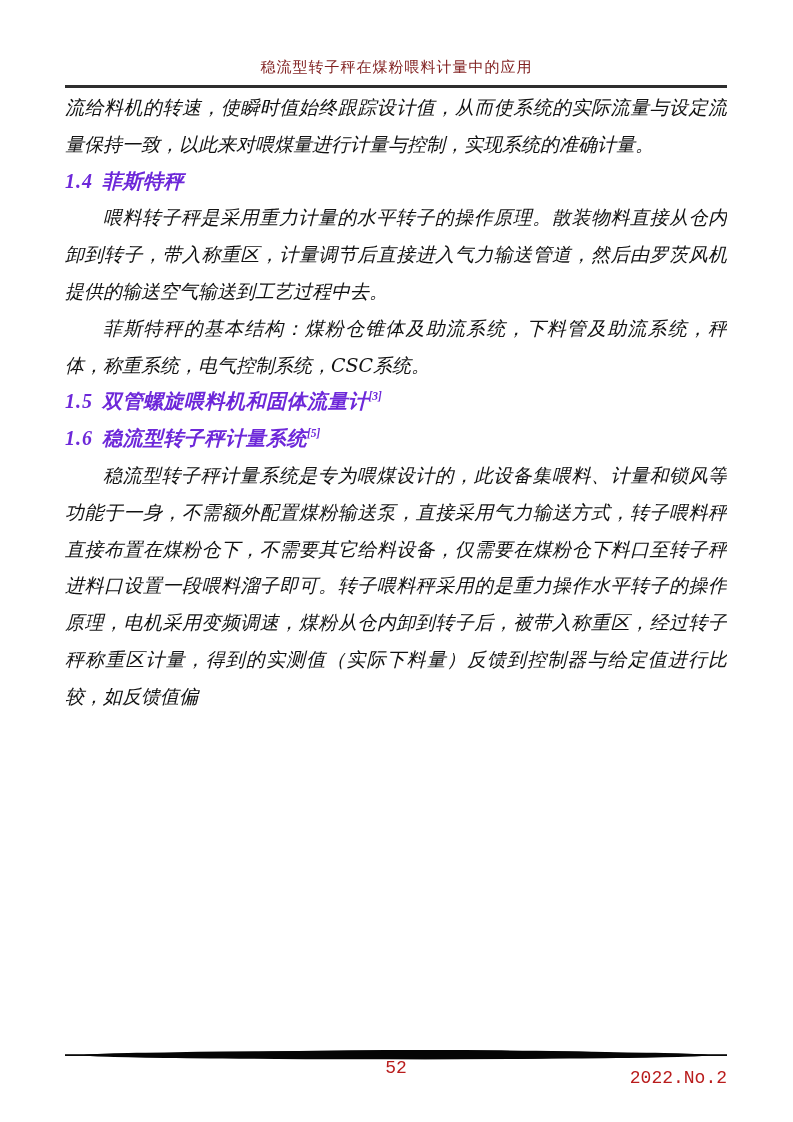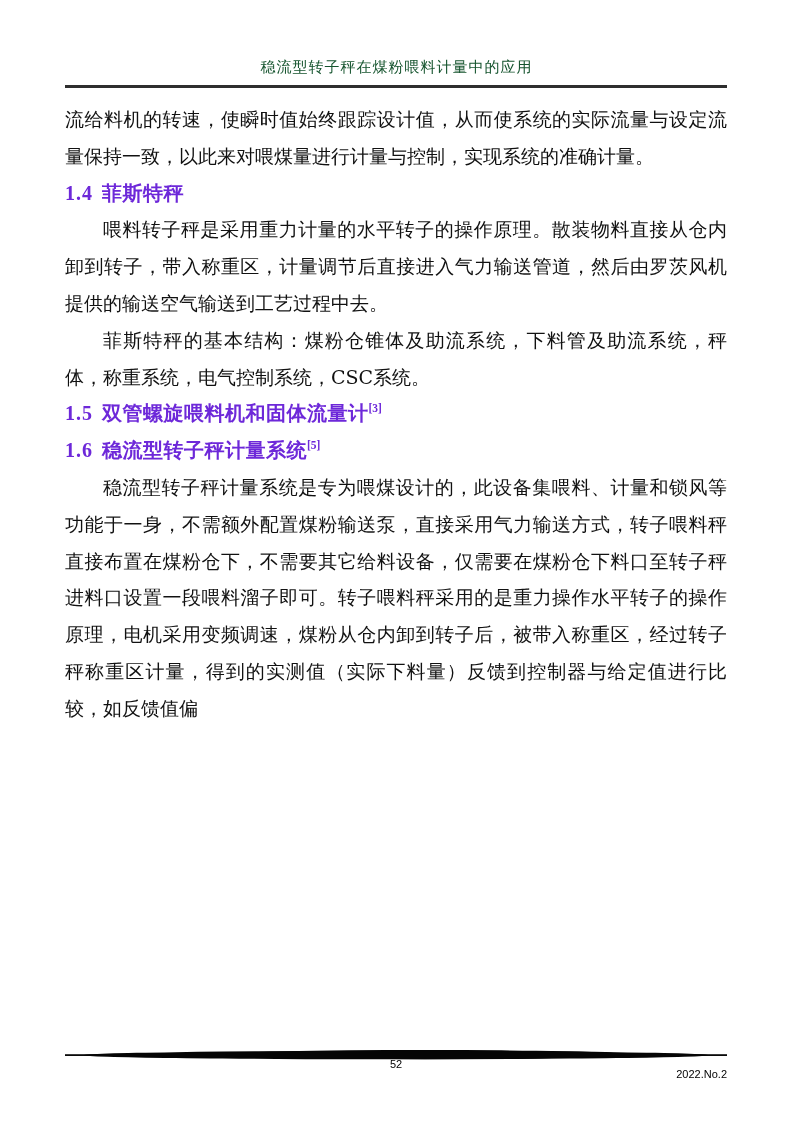--- a/index.html
+++ b/index.html
@@ -17,42 +17,43 @@
   }
   .running-title {
     position: absolute;
     top: 58px;
     left: 0;
     width: 100%;
     text-align: center;
     font-family: "DejaVu Serif", "Liberation Serif", serif;
     font-size: 15px;
     letter-spacing: 1px;
-    color: #14532d;
+    color: #7f1d1d;
   }
   .header-rule {
     position: absolute;
     top: 85px;
     left: 65px;
     width: 662px;
     height: 2.5px;
     background: #2e2e2e;
   }
   .body-text {
     position: absolute;
-    top: 101px;
+    top: 89px;
     left: 65px;
     width: 662px;
     max-height: 972px;
     overflow: hidden;
     font-family: "DejaVu Serif", "Liberation Serif", serif;
     font-size: 19px;
     line-height: 36.8px;
     text-align: justify;
     color: #111111;
+    font-style: italic;
   }
   .para {
     margin: 0;
     text-indent: 2em;
   }
   .para.continuation {
     text-indent: 0;
   }
   .heading {
     margin: 0;
@@ -86,23 +87,23 @@
     left: 65px;
     width: 662px;
     height: 11px;
   }
   .footer-meta {
     position: absolute;
     top: 1058px;
     left: 65px;
     width: 662px;
     height: 20px;
-    font-family: Liberation Sans, sans-serif;
-    font-size: 11px;
-    color: #000000;
+    font-family: Liberation Mono, monospace;
+    font-size: 18px;
+    color: #b91c1c;
   }
   .page-num {
     position: absolute;
     left: 0;
     right: 0;
     top: 0;
     text-align: center;
   }
   .issue-label {
     position: absolute;

